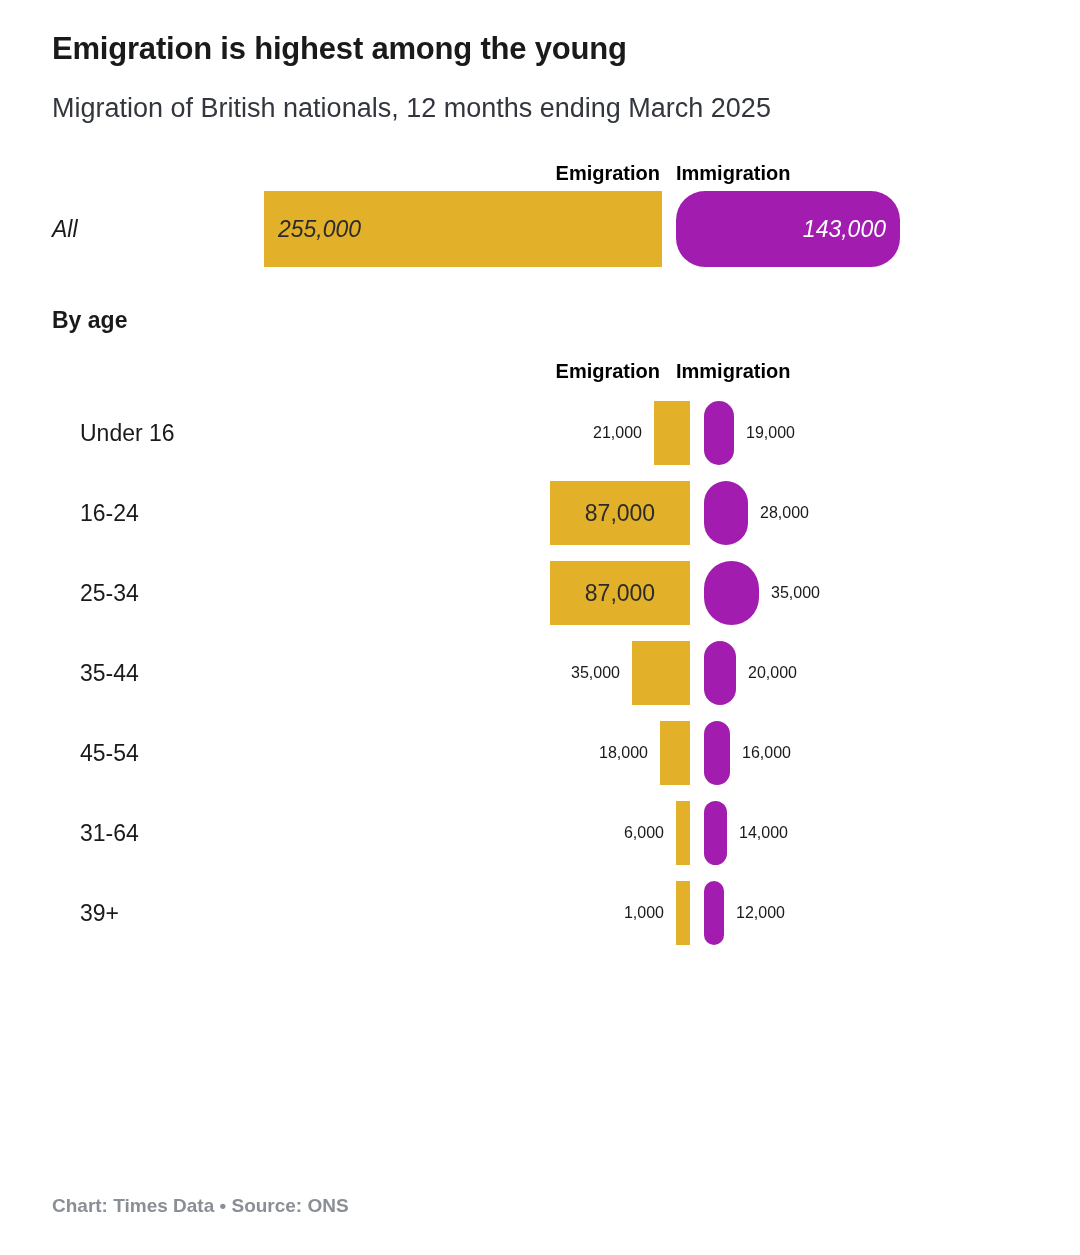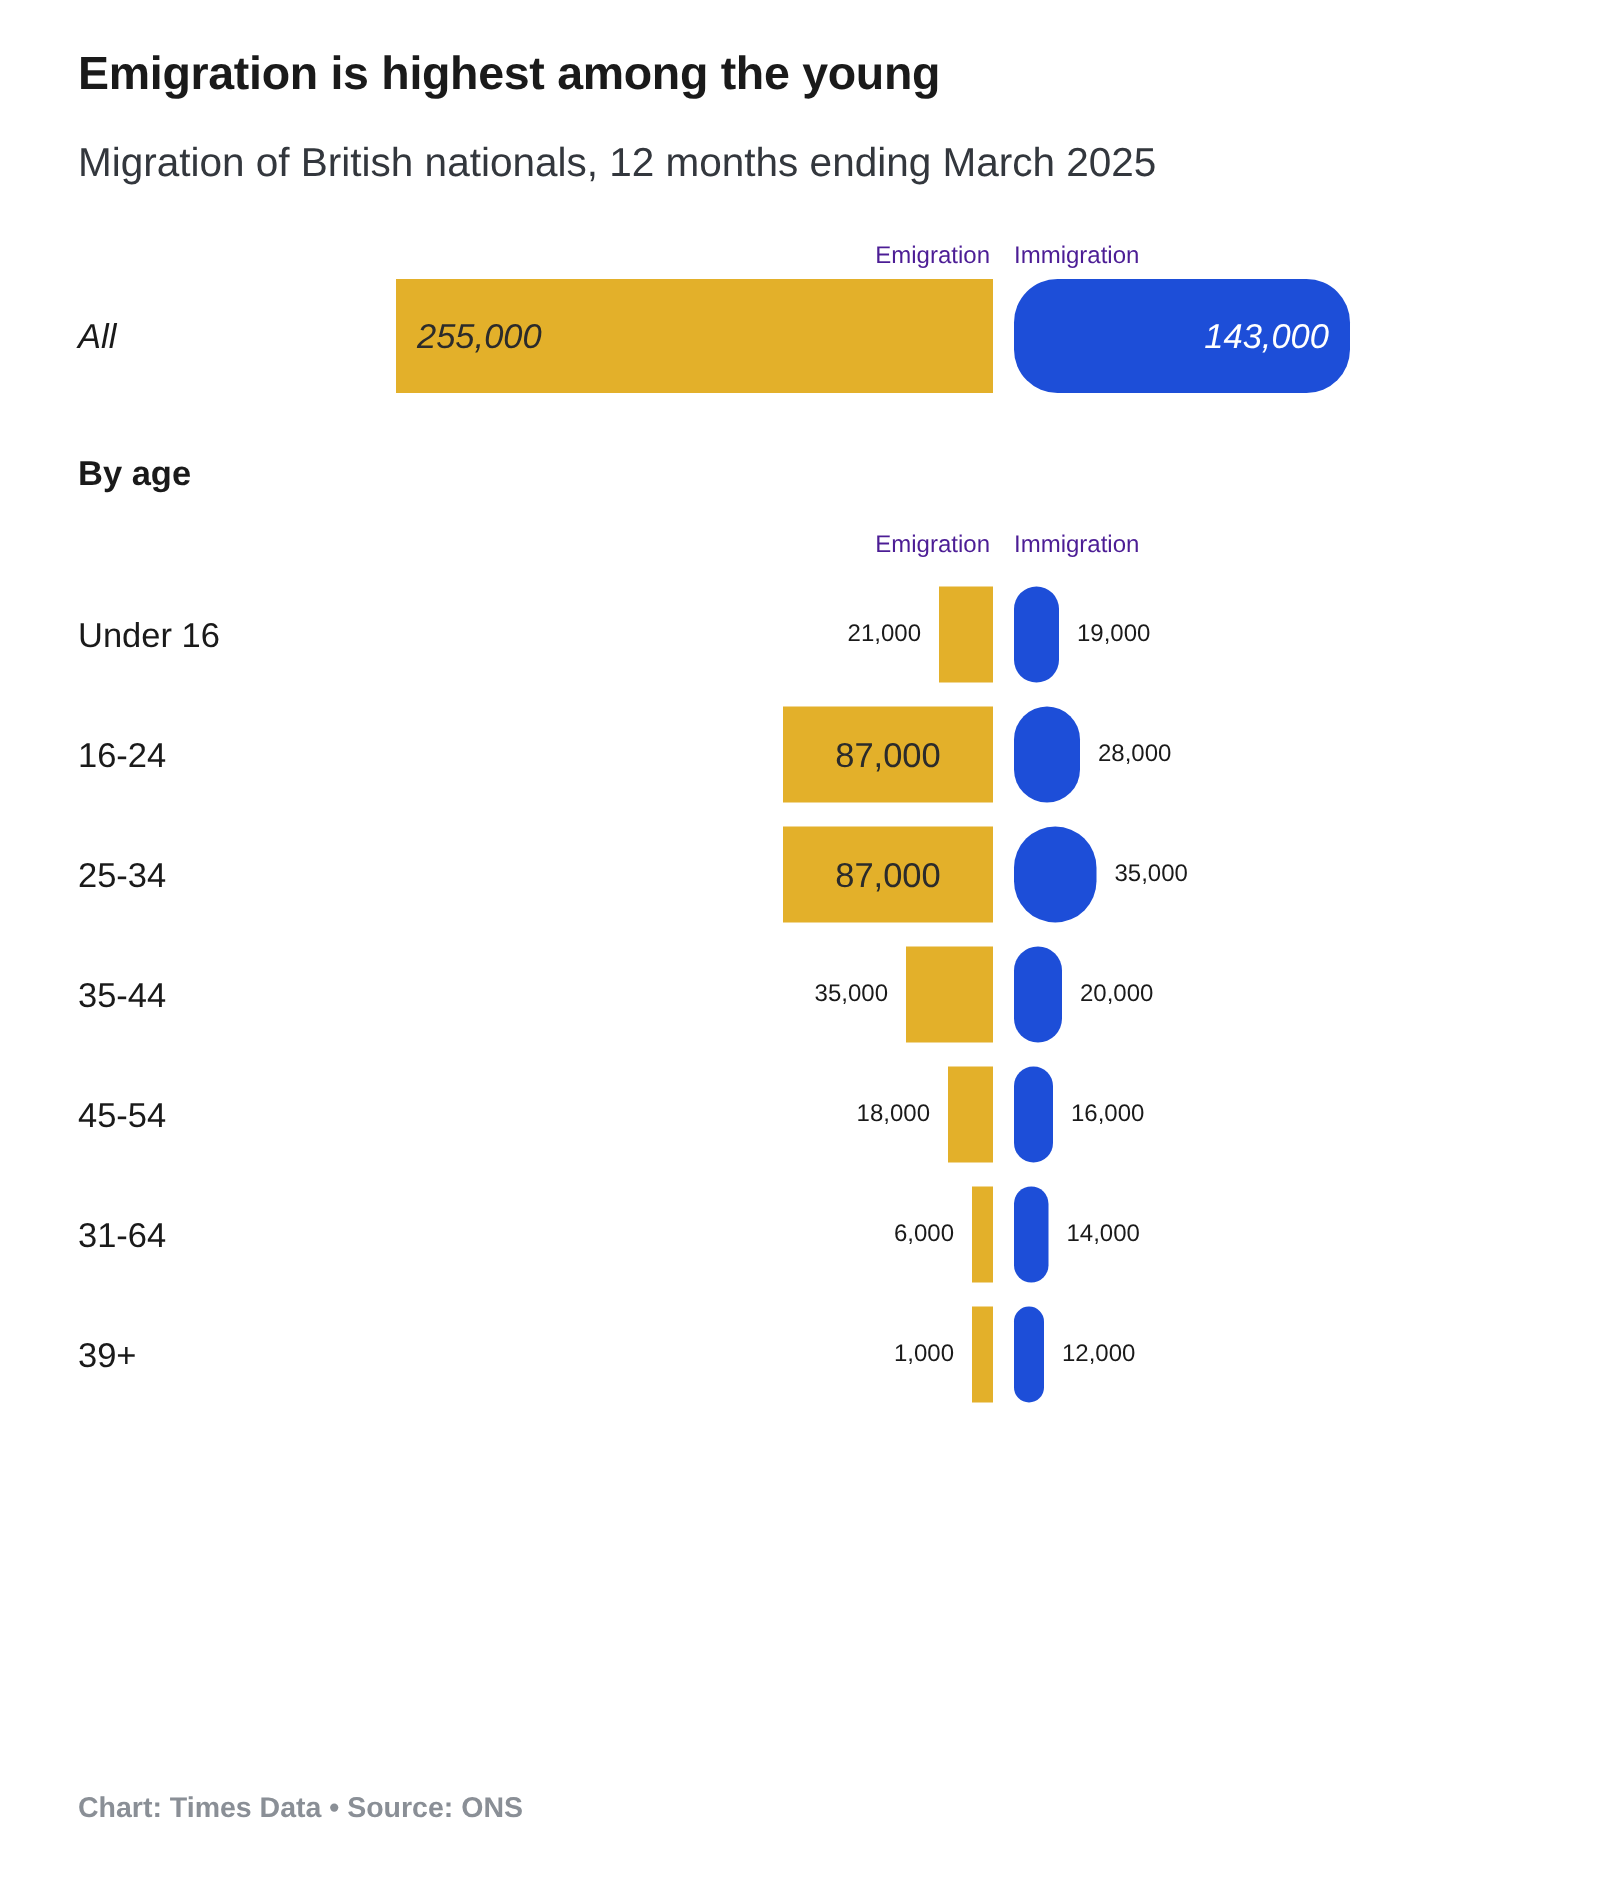--- a/index.html
+++ b/index.html
@@ -39,22 +39,23 @@
   }
 
   
   
   .chart-row {
     display: grid;
     grid-template-columns: 158px 452px 4px 400px;
     align-items: center;
   }
   .col-head {
-    font-size: 16px;
-    color: #4c1d95;
+    font-size: 20px;
+    color: #000000;
+    font-weight: bold;
   }
   .head-emi { text-align: right; padding-right: 2px; }
   .head-imm { text-align: left; padding-left: 10px; }
 
   .row-label {
     font-size: 23px;
     color: #1a1a1a;
     white-space: nowrap;
   }
 
@@ -73,21 +74,21 @@
     display: flex;
     align-items: center;
     box-sizing: border-box;
   }
   .bar-emi {
     background: #e3b02a;
     justify-content: flex-start;
     padding-left: 14px;
   }
   .bar-imm {
-    background: #1d4ed8;
+    background: #a21caf;
     justify-content: flex-end;
     padding-right: 14px;
     border-radius: 29px;
   }
   .bar-value-inside {
     font-size: 23px;
     white-space: nowrap;
   }
   .bar-value-inside.dark { color: #2b2b2b; }
   .bar-value-inside.light { color: #ffffff; }
@@ -107,21 +108,21 @@
   .all-bar { height: 76px; }
 
   .byage-title {
     font-size: 23px;
     font-weight: bold;
     color: #1a1a1a;
     margin: 40px 0 26px 0;
   }
 
   .age-head-row { margin-bottom: 10px; }
-  .age-row { height: 80px; }
+  .age-row { height: 80px; margin-left: 28px; }
 
   .footer {
     position: absolute;
     left: 52px;
     bottom: 38px;
     font-size: 19px;
     color: #8a8f96;
     font-weight: bold;
   }
 </style>

